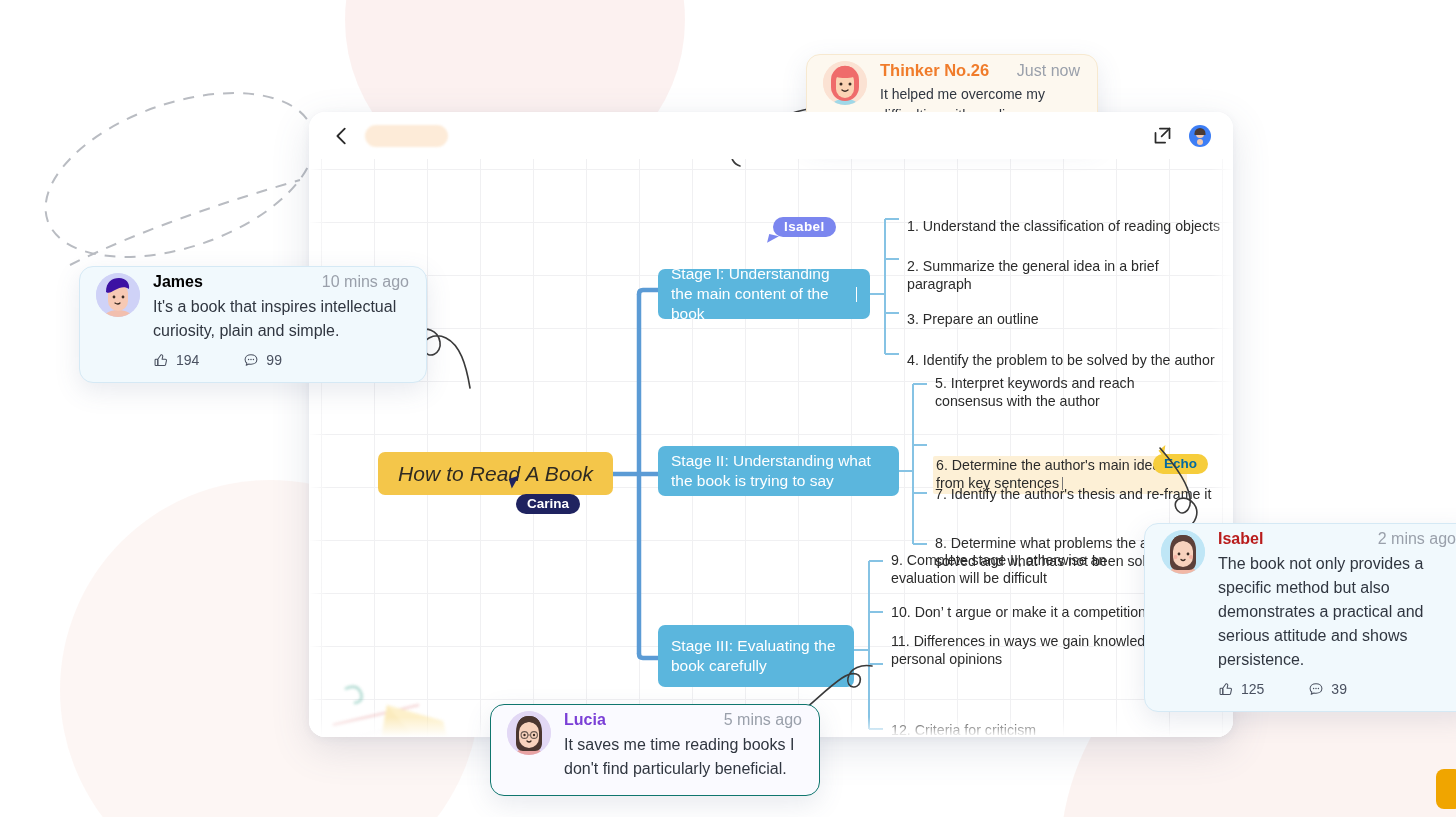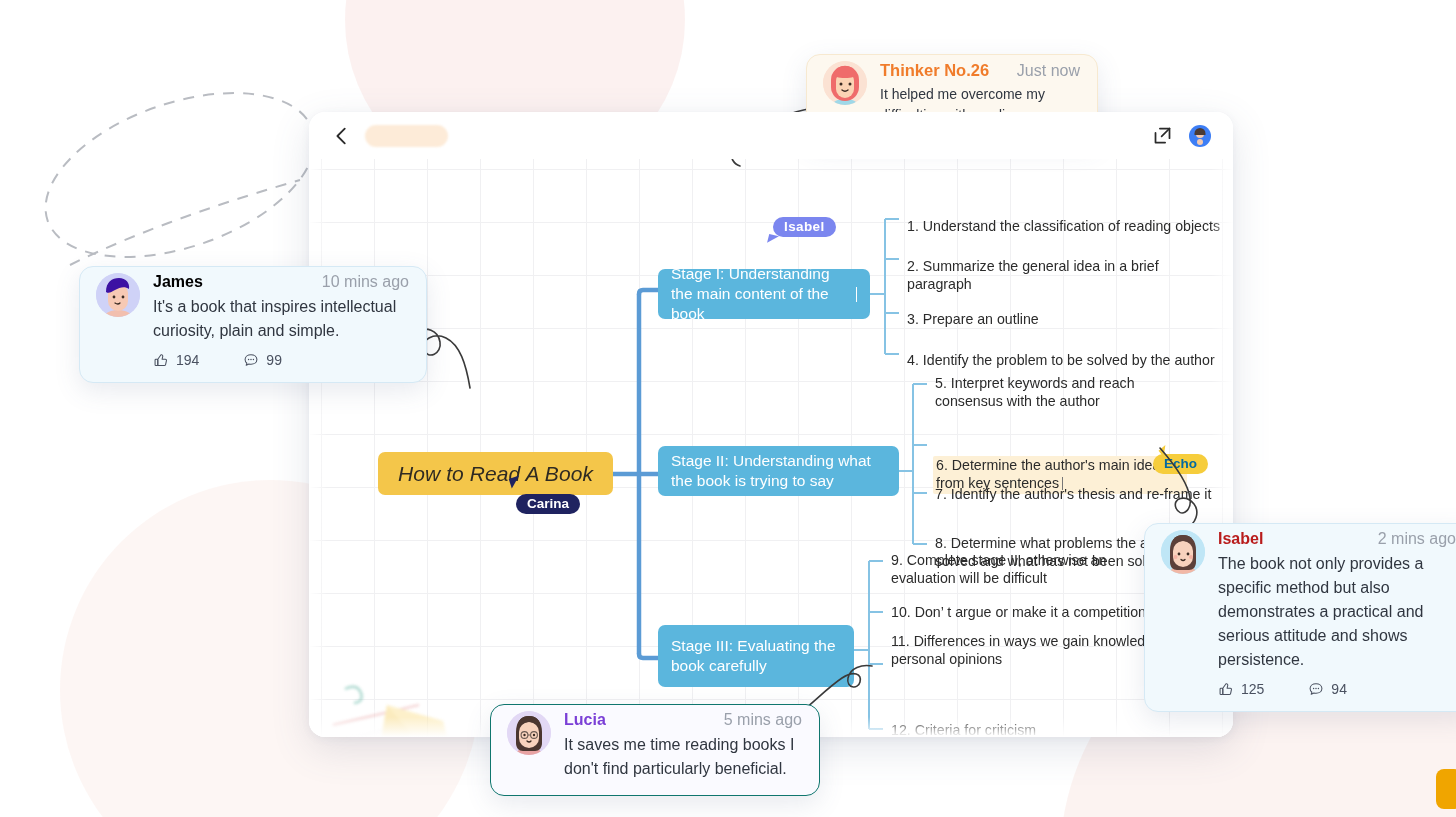--- a/index.html
+++ b/index.html
@@ -441,21 +441,21 @@
         </svg>
         <span>125</span>
       </span>
       <span class="stat">
         <svg width="16" height="16" viewBox="0 0 20 20">
           <path d="M10 3.4 c4.2 0 7.4 2.6 7.4 6 c0 3.4 -3.2 6 -7.4 6 c-0.9 0 -1.8 -0.1 -2.6 -0.35 L4 16.6 l0.9 -2.6 C3.3 12.9 2.6 11.3 2.6 9.4 c0 -3.4 3.2 -6 7.4 -6z" fill="none" stroke="#4a5160" stroke-width="1.3" stroke-linejoin="round"></path>
           <circle cx="7" cy="9.4" r="0.9" fill="#4a5160"></circle>
           <circle cx="10" cy="9.4" r="0.9" fill="#4a5160"></circle>
           <circle cx="13" cy="9.4" r="0.9" fill="#4a5160"></circle>
         </svg>
-        <span>94</span>
+        <span>39</span>
       </span>
     </div>
   </div>
 </div>
 
 <div class="comment-card" id="card-lucia">
   <div class="avatar" style="background:#e2d8f5;">
     <svg viewBox="0 0 44 44" width="44" height="44">
       <circle cx="22" cy="22" r="22" fill="#e2d8f5"></circle>
       <path d="M22 36 c-8 0 -13 4 -13 8 h26 c0 -4 -5 -8 -13 -8z" fill="#e8a3a3"></path>

